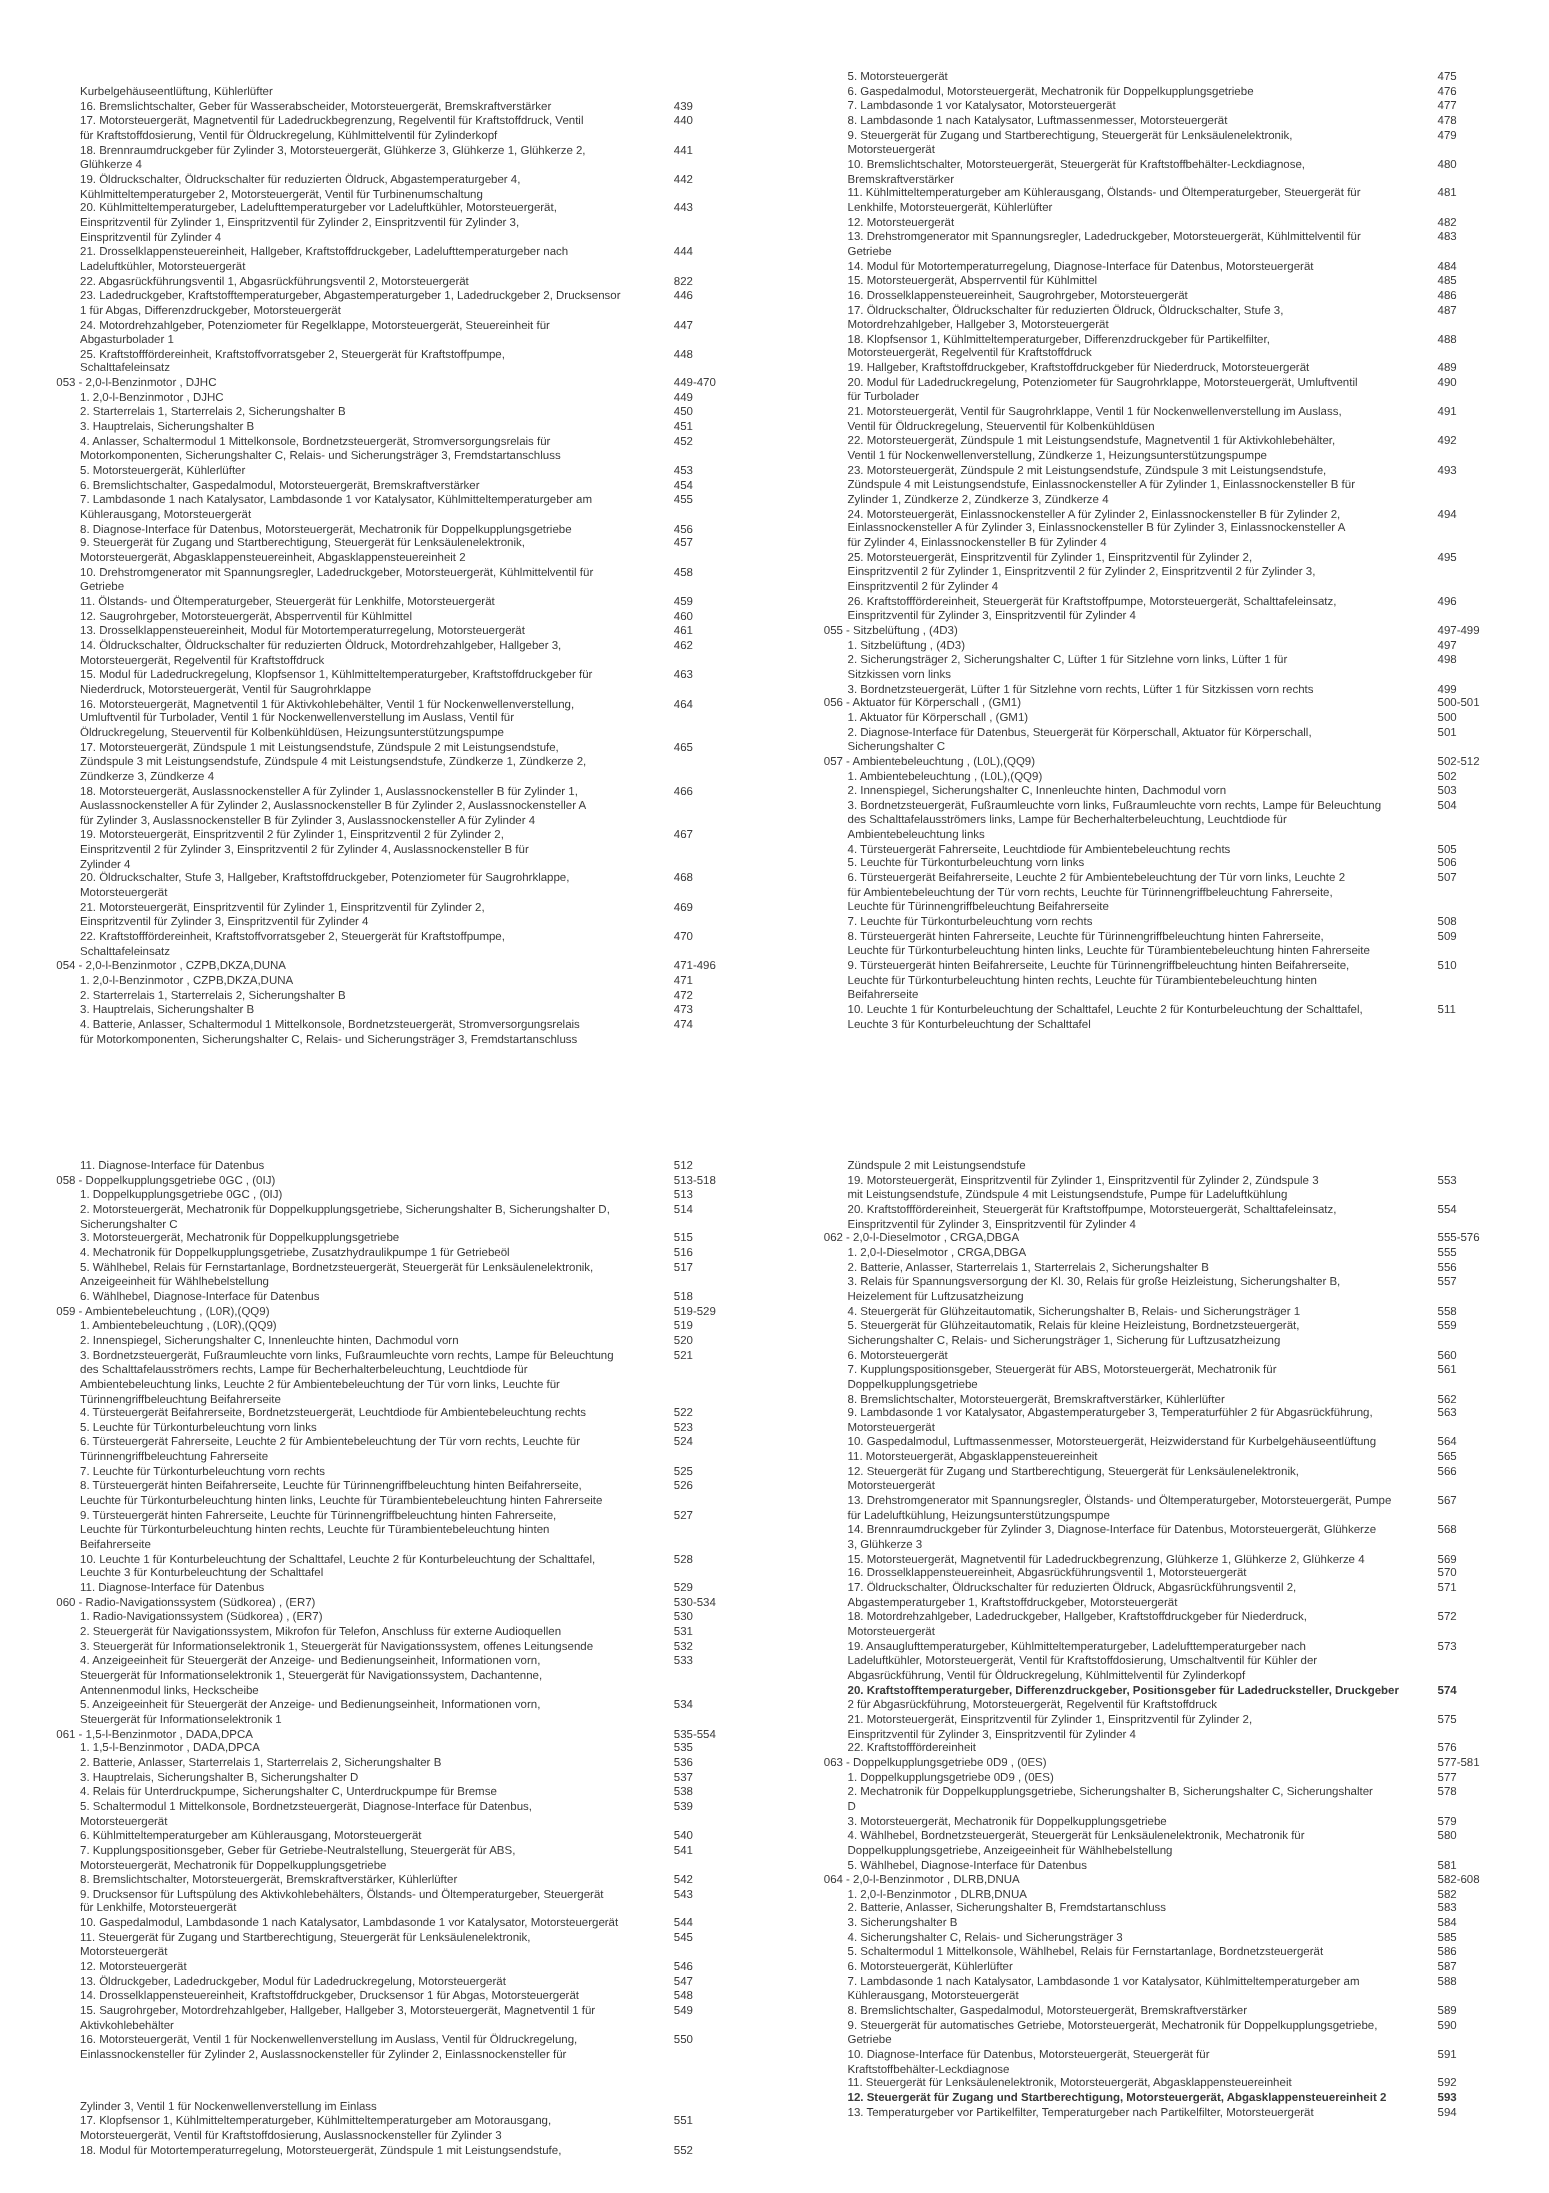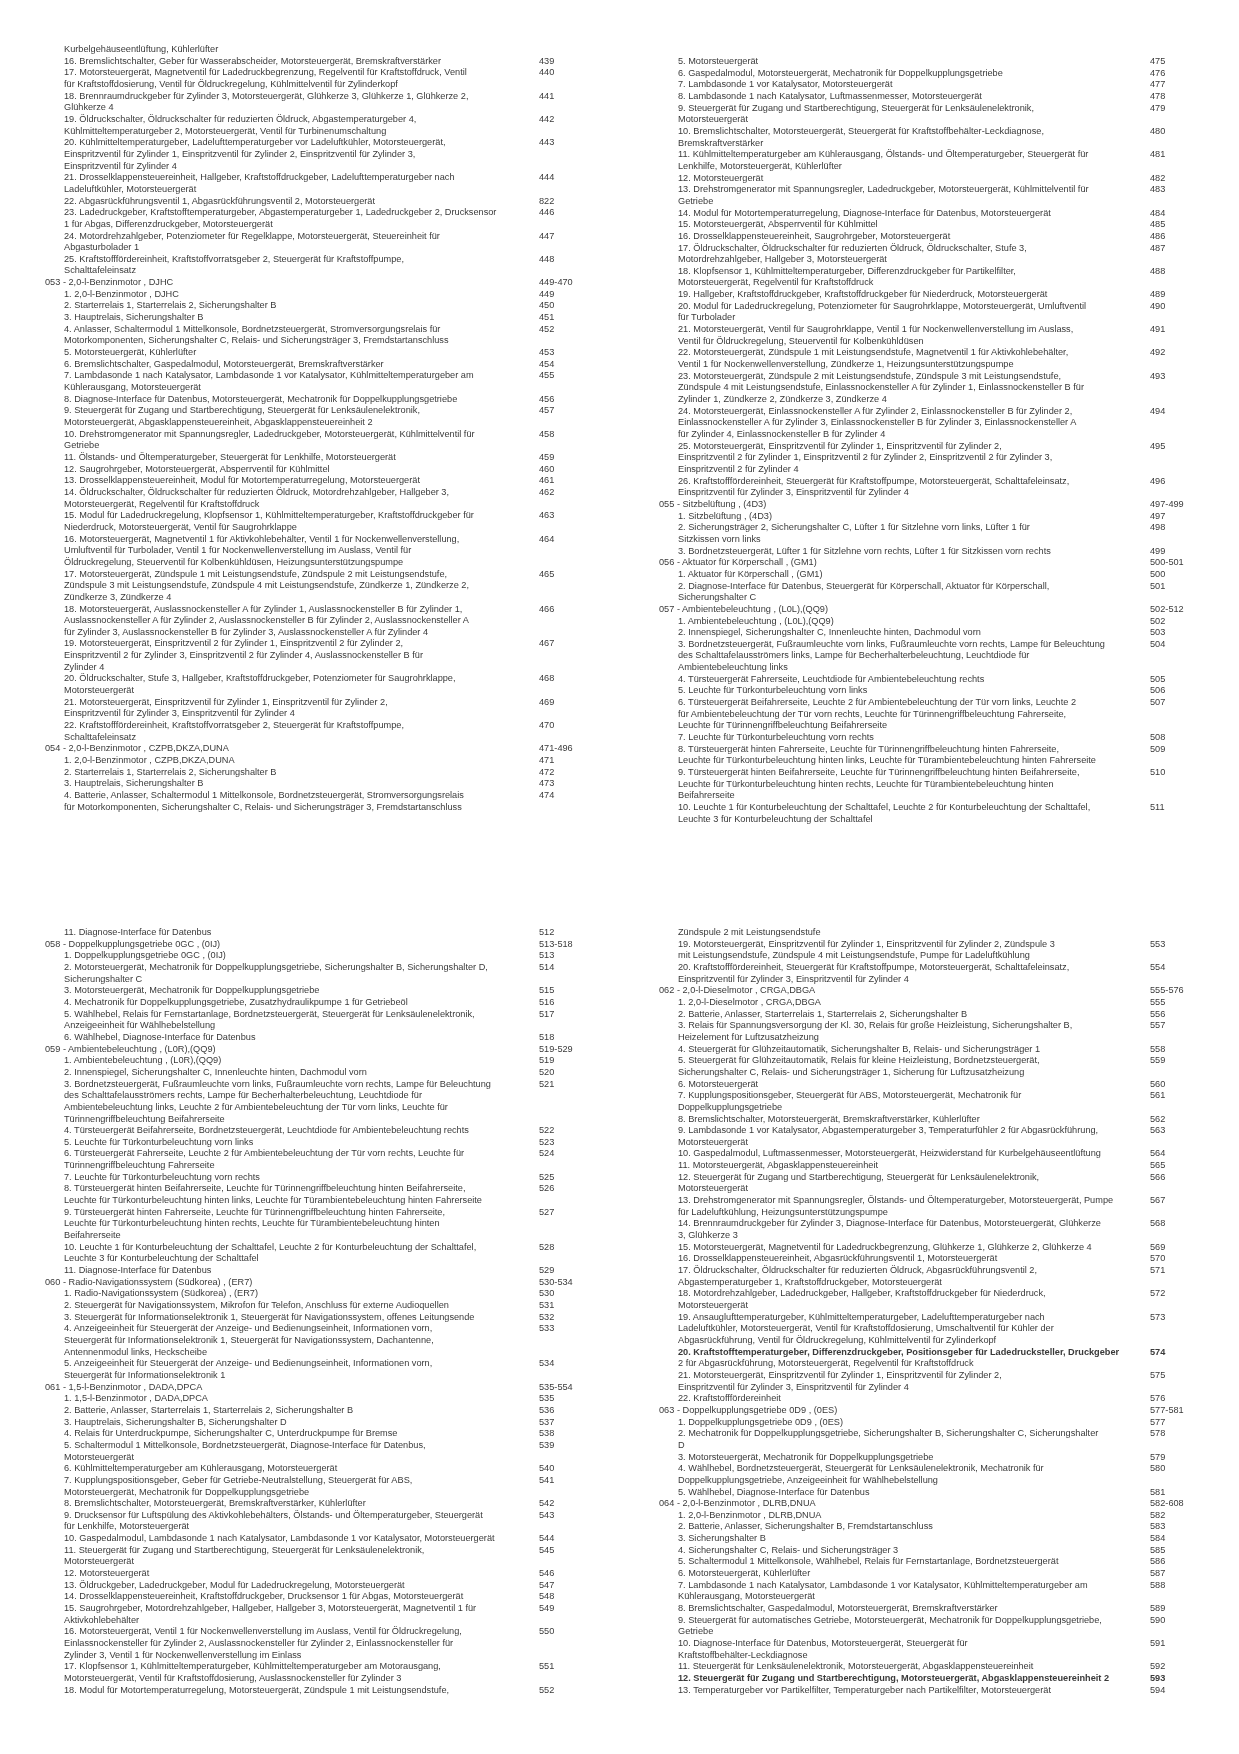--- a/index.html
+++ b/index.html
@@ -6,21 +6,21 @@
   body {
     width: 1239px; height: 1754px;
     background: #ffffff;
     position: relative;
     font-family: "Liberation Sans", sans-serif;
   }
   .page-col {
     position: absolute;
     width: 556px;
   }
-  #col-tl { left: 45px;  top: 44px; }
+  #col-tl { left: 45px;  top: 68px; }
   #col-tr { left: 659px; top: 56px; }
   #col-bl { left: 45px;  top: 927px; }
   #col-br { left: 659px; top: 927px; }
   .line {
     position: relative;
     height: 11.67px;
     font-size: 9.2px;
     line-height: 11.67px;
     color: #3a3a3a;
     white-space: nowrap;
@@ -739,21 +739,21 @@
     <div class="line" style="color: rgb(58, 58, 58);">
       <span class="txt">Aktivkohlebehälter</span>
     </div>
     <div class="line" style="color: rgb(58, 58, 58);">
       <span class="txt">16. Motorsteuergerät, Ventil 1 für Nockenwellenverstellung im Auslass, Ventil für Öldruckregelung,</span>
       <span class="num">550</span>
     </div>
     <div class="line" style="color: rgb(58, 58, 58);">
       <span class="txt">Einlassnockensteller für Zylinder 2, Auslassnockensteller für Zylinder 2, Einlassnockensteller für</span>
     </div>
-    <div class="line" style="color: rgb(58, 58, 58);">
+    <div class="line" style="color: rgb(58, 58, 58); margin-top: 30px;">
       <span class="txt">Zylinder 3, Ventil 1 für Nockenwellenverstellung im Einlass</span>
     </div>
     <div class="line" style="color: rgb(58, 58, 58);">
       <span class="txt">17. Klopfsensor 1, Kühlmitteltemperaturgeber, Kühlmitteltemperaturgeber am Motorausgang,</span>
       <span class="num">551</span>
     </div>
     <div class="line" style="color: rgb(58, 58, 58);">
       <span class="txt">Motorsteuergerät, Ventil für Kraftstoffdosierung, Auslassnockensteller für Zylinder 3</span>
     </div>
     <div class="line" style="color: rgb(58, 58, 58);">

